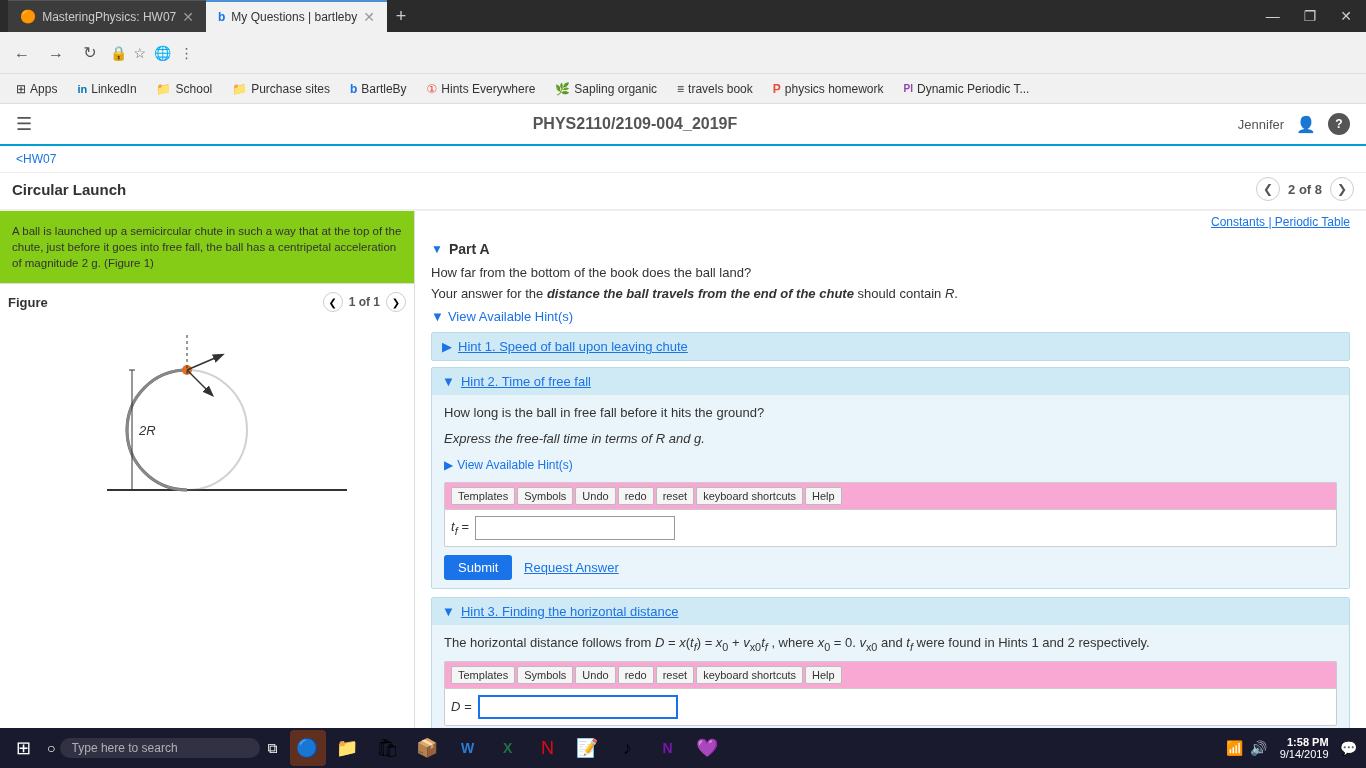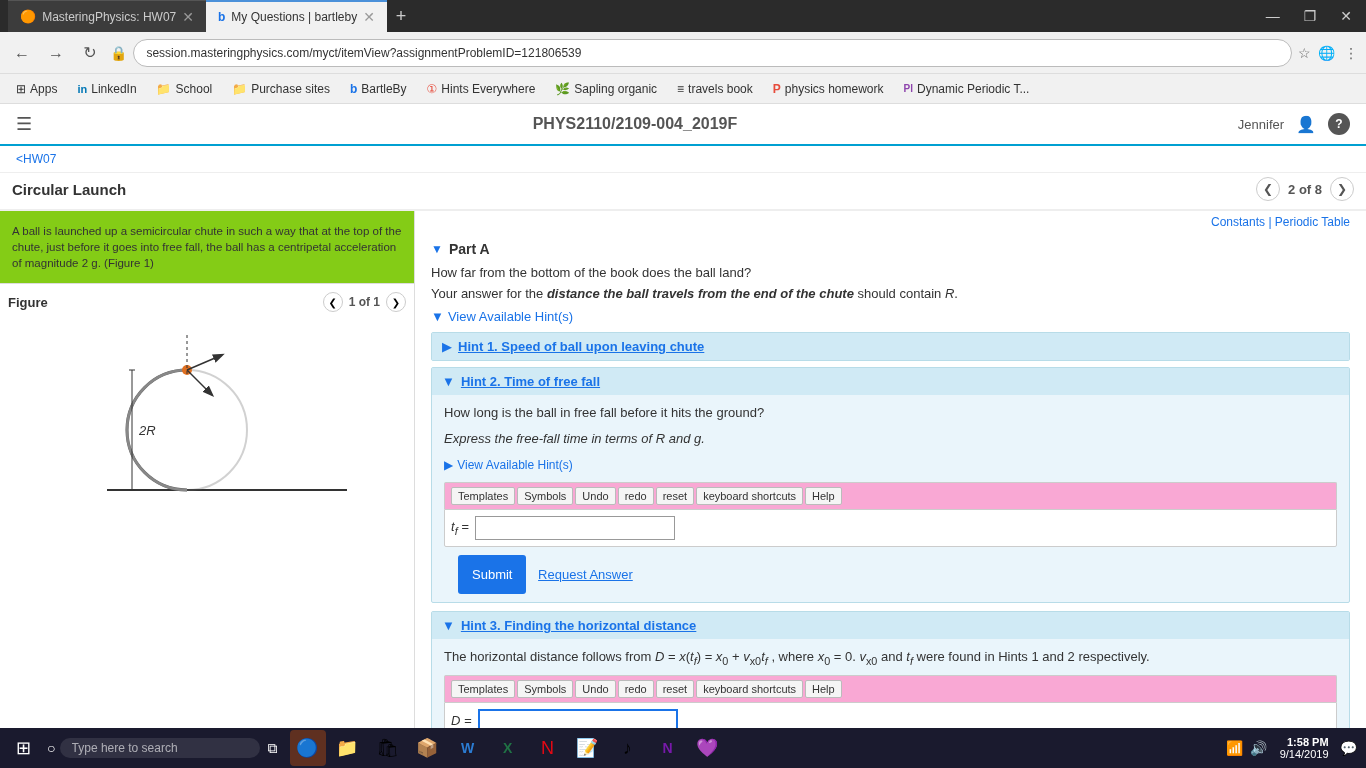--- a/index.html
+++ b/index.html
@@ -170,20 +170,21 @@
     .right-panel {
       flex: 1;
       overflow-y: auto;
       padding: 0;
     }
     .constants-bar {
       text-align: right;
       padding: 4px 16px;
       font-size: 12px;
       color: #1a73e8;
+      text-decoration: underline;
     }
 
     
     .part-section {
       padding: 8px 16px;
     }
     .part-header {
       display: flex;
       align-items: center;
       gap: 6px;
@@ -216,21 +217,21 @@
     .hint-header {
       padding: 6px 10px;
       display: flex;
       align-items: center;
       gap: 6px;
       background: #d0eaf5;
       cursor: pointer;
     }
     .hint-header-text {
       font-size: 13px;
-      font-weight: bold;
+      font-weight: normal;
       color: #1a73e8;
       text-decoration: underline;
     }
     .hint-content {
       padding: 8px 12px;
       font-size: 13px;
       color: #333;
       line-height: 1.5;
     }
     .hint-content .bold-italic { font-weight: normal; font-style: italic; }
@@ -278,26 +279,25 @@
       font-size: 13px;
       background: #fff;
       width: 200px;
     }
 
     
     .submit-btn {
       background: #1a73e8;
       color: #fff;
       border: none;
-      padding: 12px 14px;
+      padding: 5px 14px;
       font-size: 13px;
       border-radius: 3px;
       cursor: pointer;
       margin-right: 8px;
-      margin-left: 14px;
     }
     .request-btn {
       background: none;
       border: none;
       color: #1a73e8;
       font-size: 13px;
       cursor: pointer;
       text-decoration: underline;
     }
 
@@ -371,21 +371,20 @@
     <button class="window-btn">❐</button>
     <button class="window-btn close">✕</button>
   </div>
 </div>
 
 <div class="address-bar">
   <button class="nav-btn">←</button>
   <button class="nav-btn">→</button>
   <button class="nav-btn">↻</button>
   <span style="font-size:14px; color:#333;">🔒</span>
-  <input class="address-input" type="text" value="session.masteringphysics.com/myct/itemView?assignmentProblemID=121806539" style="">
   <div class="addr-icons">
     <button class="addr-icon-btn">☆</button>
     <button class="addr-icon-btn">🌐</button>
     <button class="addr-icon-btn">⋮</button>
   </div>
 </div>
 
 <div class="bookmarks-bar">
   <div class="bookmark-item">
     <span class="bm-icon">⊞</span>

